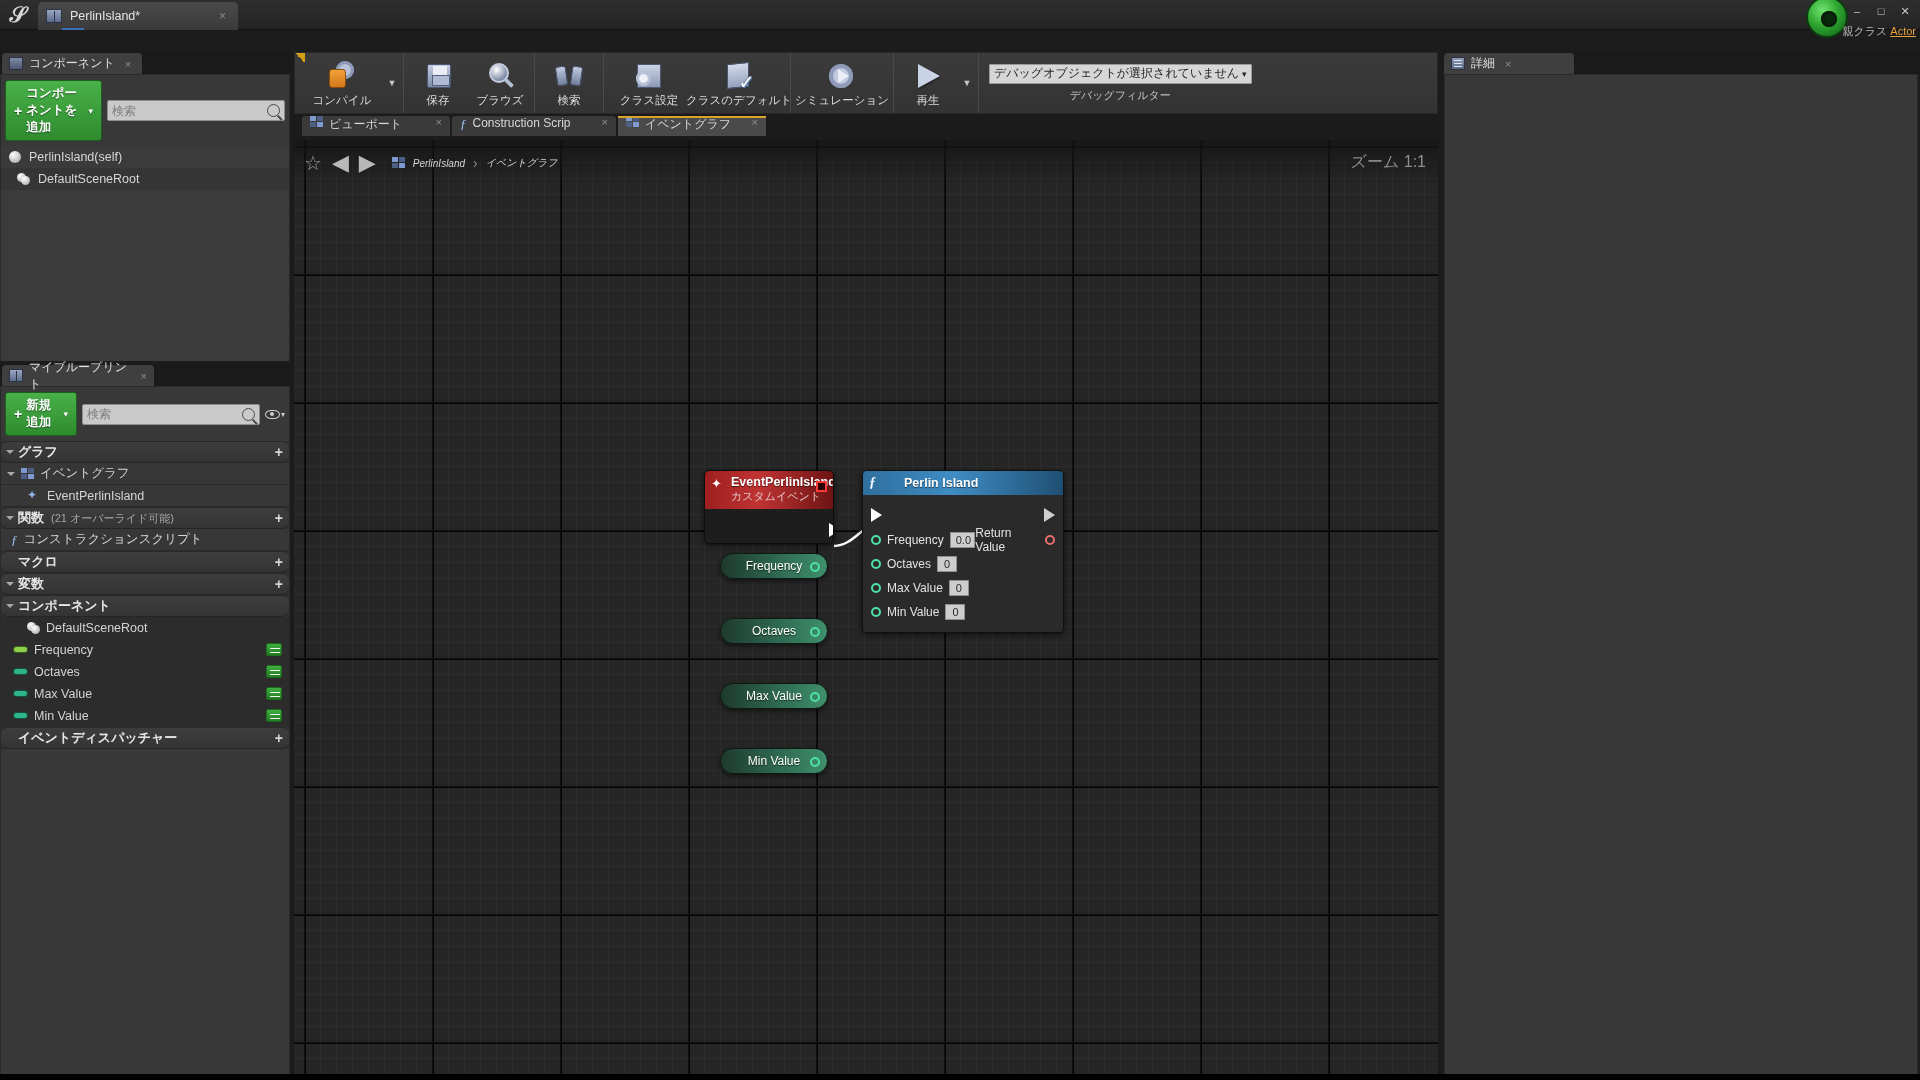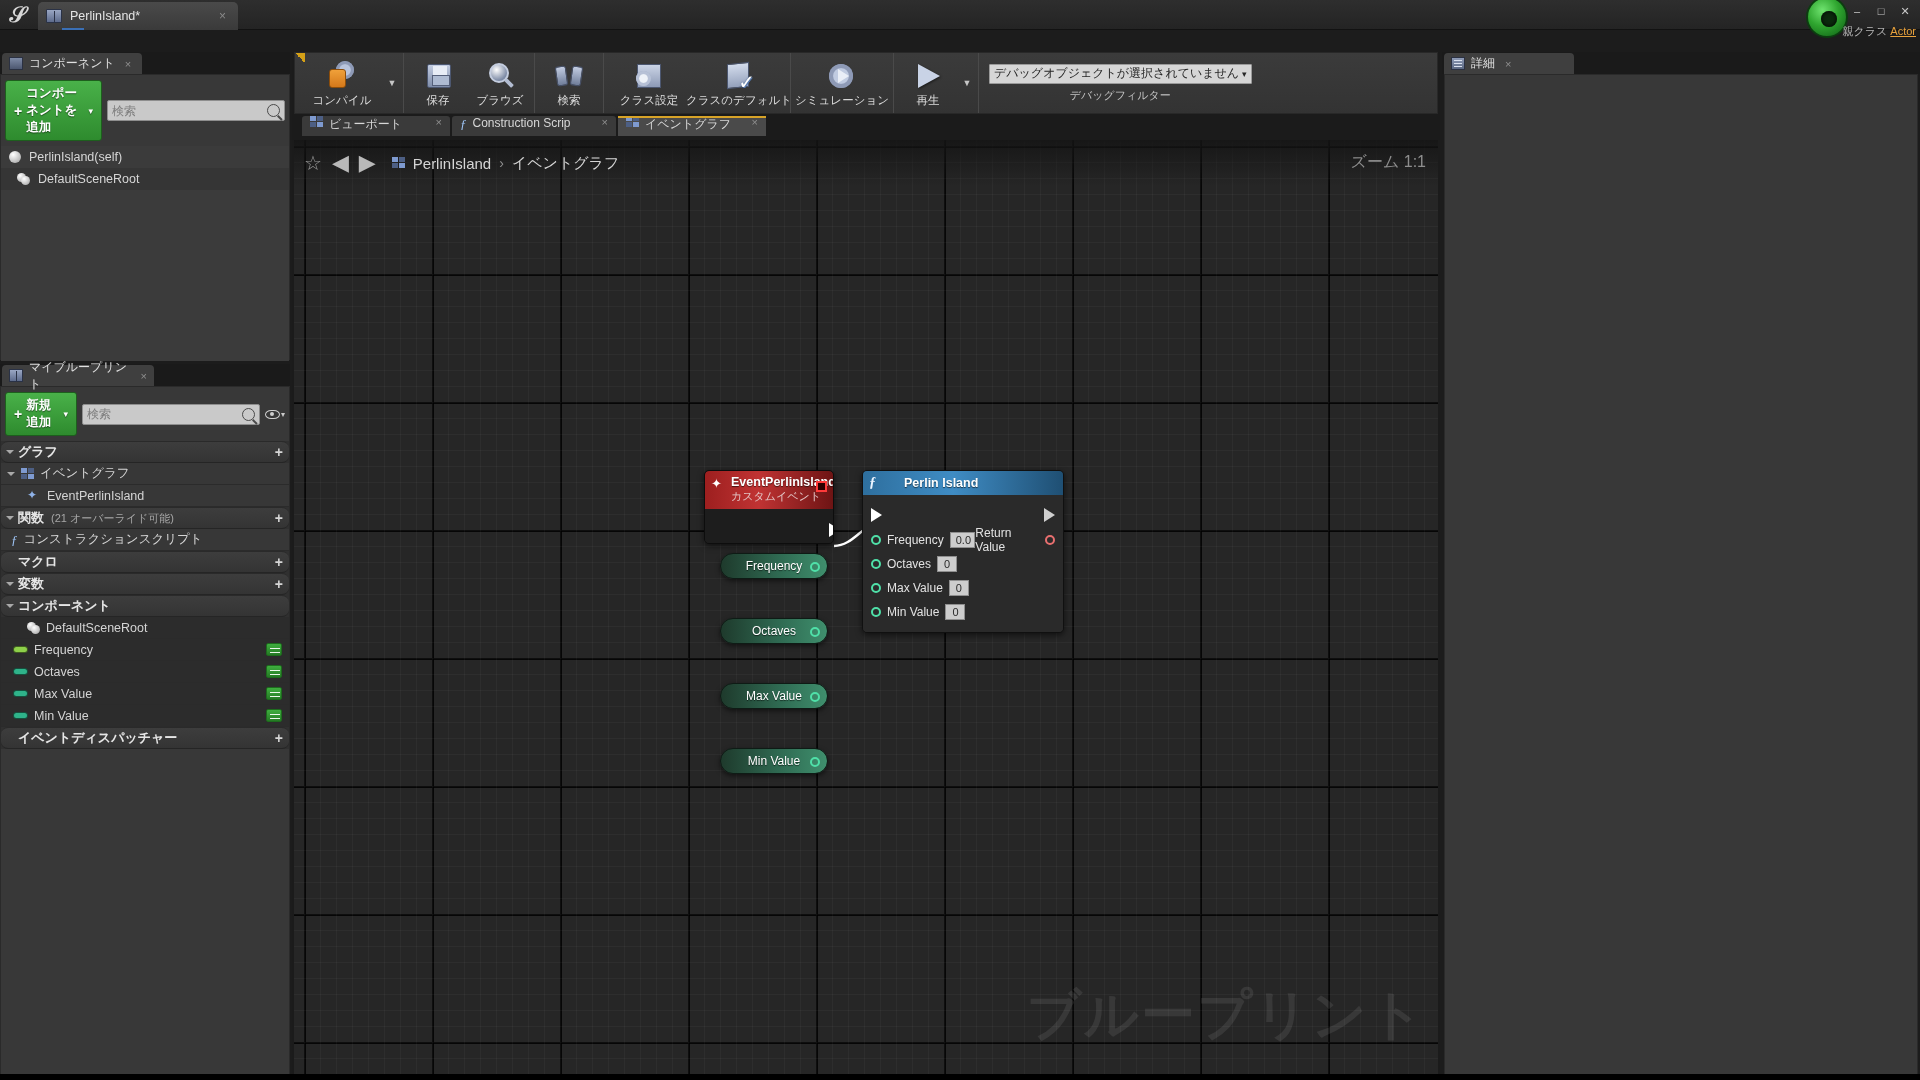--- a/index.html
+++ b/index.html
@@ -273,21 +273,21 @@
     background-position: 10px 6px, 10px 6px, 10px 6px, 10px 6px;
   }
   .graph-header {
     position:absolute; left:0; top:0; right:0; height:46px;
     background: linear-gradient(rgba(20,20,20,.85), rgba(20,20,20,0));
     display:flex; align-items:center; padding-left:10px; gap:10px;
   }
   .star { color:#9a9a9a; font-size:20px; }
   .navarrow { color:#b9b9b9; font-size:22px; line-height:22px; }
   .bc { display:flex; align-items:center; gap:8px; margin-left:6px; }
-  .bc .txt { color:#d5d5d5; font-size:15px; }
+  .bc .txt { color:#d5d5d5; font-size:10px;font-style:italic; }
   .bc .sep { color:#8f8f8f; font-size:14px; }
   .zoomlabel { position:absolute; right:12px; top:12px; color:#8e8e8e; font-size:16px; }
 
   .watermark {
     position:absolute; right:12px; bottom:26px; color:rgba(255,255,255,.085);
     font-size:54px; font-weight:bold; letter-spacing:2px;
   }
 
   
   .node { position:absolute; }
@@ -753,21 +753,20 @@
       </div>
       <div class="node node-var" style="left:426px; top:491px;">
         <span class="vlabel">Max Value</span>
         <span class="vpin"></span>
       </div>
       <div class="node node-var" style="left:426px; top:530px;">
         <span class="vlabel">Min Value</span>
         <span class="vpin"></span>
       </div>
 
-      <div class="watermark">ブループリント</div>
     </div>
   </div>
 
   <div class="right-col">
     <div class="panel-tabrow">
       <div class="panel-tab" style="width:130px;">
         <span class="icon-detail"></span>
         <span class="ptitle">詳細</span>
         <span class="pclose">×</span>
       </div>

